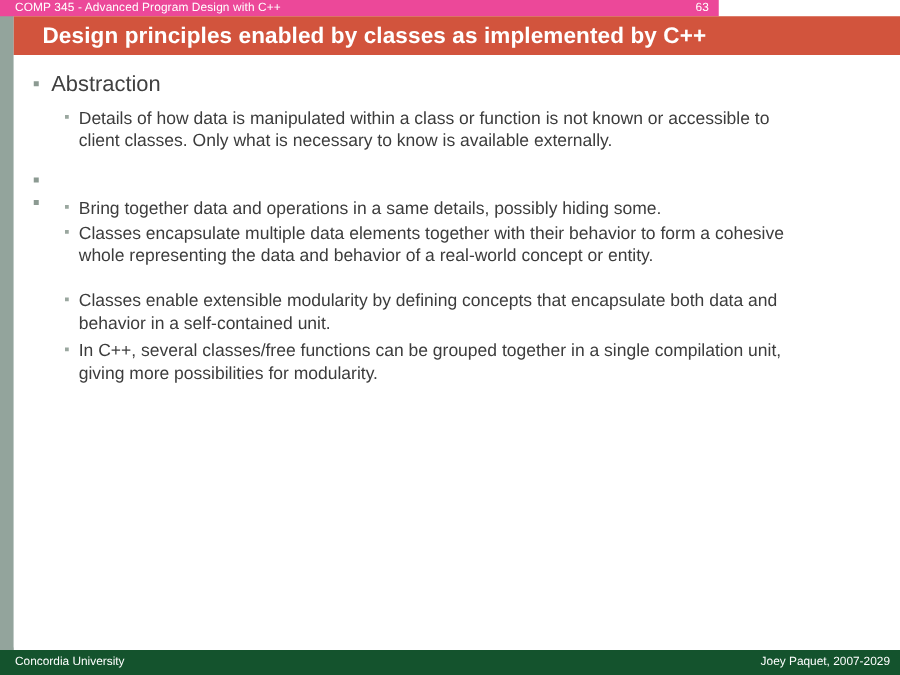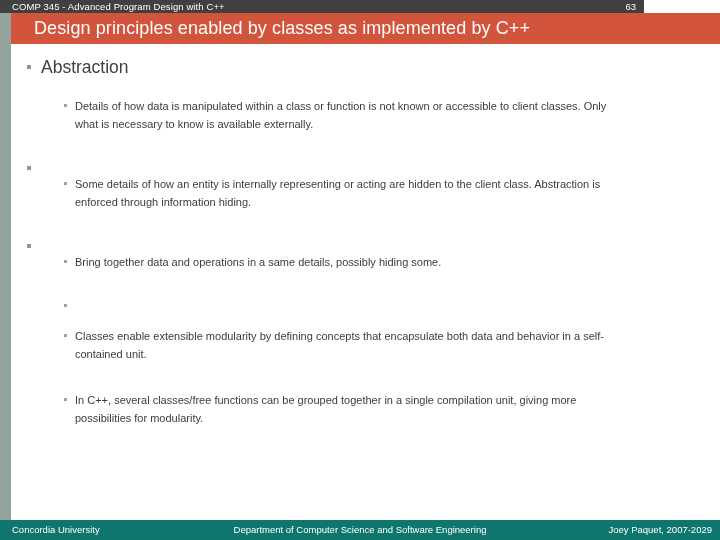--- a/index.html
+++ b/index.html
@@ -30,23 +30,23 @@
     left: 0; top: 0;
     width: 11px;
     height: 540px;
     background: #93a49c;
   }
 
   
   .header-bar {
     position: absolute;
     left: 0; top: 0;
-    width: 644px;
+    width: 575px;
     height: 13px;
-    background: #404040;
+    background: #ec4899;
   }
   .header-course {
     position: absolute;
     left: 12px;
     top: 0px;
     height: 13px;
     line-height: 13px;
     font-size: 9.5px;
     color: #ffffff;
     white-space: nowrap;
@@ -75,21 +75,21 @@
   }
   .title-text {
     position: absolute;
     left: 34px;
     top: 14px;
     height: 29px;
     line-height: 29px;
     font-size: 18px;
     color: #ffffff;
     white-space: nowrap;
-    font-weight: normal;
+    font-weight: bold;
     letter-spacing: 0.1px;
   }
 
   
   .content {
     position: absolute;
     left: 11px;
     top: 44px;
     width: 626px;
     height: 474px;
@@ -109,24 +109,24 @@
     position: absolute;
     left: 16px;
     top: 9px;
     width: 4px;
     height: 4px;
     background: #8c9a92;
   }
 
   .l2 {
     position: relative;
-    margin: 12px;
+    margin: 0;
     padding: 0 8px 0 52px;
     color: #3c3c3c;
-    font-size: 11px;
+    font-size: 14px;
     line-height: 18px;
   }
   .l2 .bullet {
     position: absolute;
     left: 41px;
     top: 7px;
     width: 3px;
     height: 3px;
     background: #9aa79f;
   }
@@ -135,21 +135,21 @@
   .sp-group    { height: 12px; }
   .sp-sub      { height: 2px; }
 
   
   .footer-bar {
     position: absolute;
     left: 0;
     top: 520px;
     width: 720px;
     height: 20px;
-    background: #0f766e;
+    background: #14532d;
   }
   .footer-left,
   .footer-center,
   .footer-right {
     position: absolute;
     top: 2px;
     height: 16px;
     line-height: 16px;
     font-size: 9.5px;
     color: #ffffff;
@@ -187,55 +187,51 @@
       <span class="bullet"></span>
       <span>Details of how data is manipulated within a class or function is not known or accessible to client classes. Only what is necessary to know is available externally.</span>
     </div>
 
     <div class="sp-group"></div>
 
     <div class="l1">
       <span class="bullet"></span>
     </div>
     <div class="sp-after-l1"></div>
-    <div class="l2">
-      <span class="bullet"></span>
-      <span>Some details of how an entity is internally representing or acting are hidden to the client class. Abstraction is enforced through information hiding.</span>
-    </div>
 
     <div class="sp-group"></div>
 
     <div class="l1">
       <span class="bullet"></span>
     </div>
     <div class="sp-after-l1"></div>
     <div class="l2">
       <span class="bullet"></span>
       <span>Bring together data and operations in a same details, possibly hiding some.</span>
     </div>
     <div class="sp-sub"></div>
     <div class="l2">
       <span class="bullet"></span>
+      <span>Classes encapsulate multiple data elements together with their behavior to form a cohesive whole representing the data and behavior of a real-world concept or entity.</span>
     </div>
 
     <div class="sp-group"></div>
 
     <div class="sp-after-l1"></div>
     <div class="l2">
       <span class="bullet"></span>
       <span>Classes enable extensible modularity by defining concepts that encapsulate both data and behavior in a self-contained unit.</span>
     </div>
     <div class="sp-sub"></div>
     <div class="sp-sub"></div>
     <div class="l2">
       <span class="bullet"></span>
       <span>In C++, several classes/free functions can be grouped together in a single compilation unit, giving more possibilities for modularity.</span>
     </div>
 
   </div>
 
   <div class="footer-bar">
     <div class="footer-left">Concordia University</div>
-    <div class="footer-center">Department of Computer Science and Software Engineering</div>
     <div class="footer-right">Joey Paquet, 2007-2029</div>
   </div>
 
 </div>
 
 </body></html>

